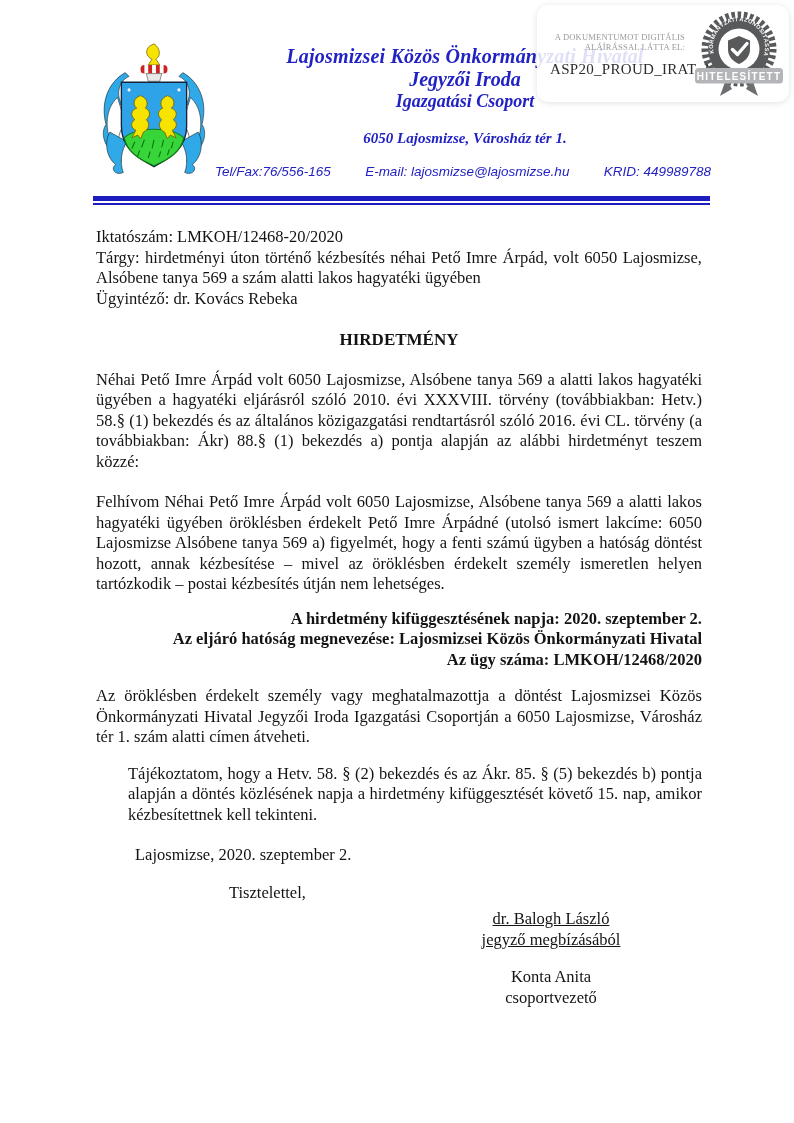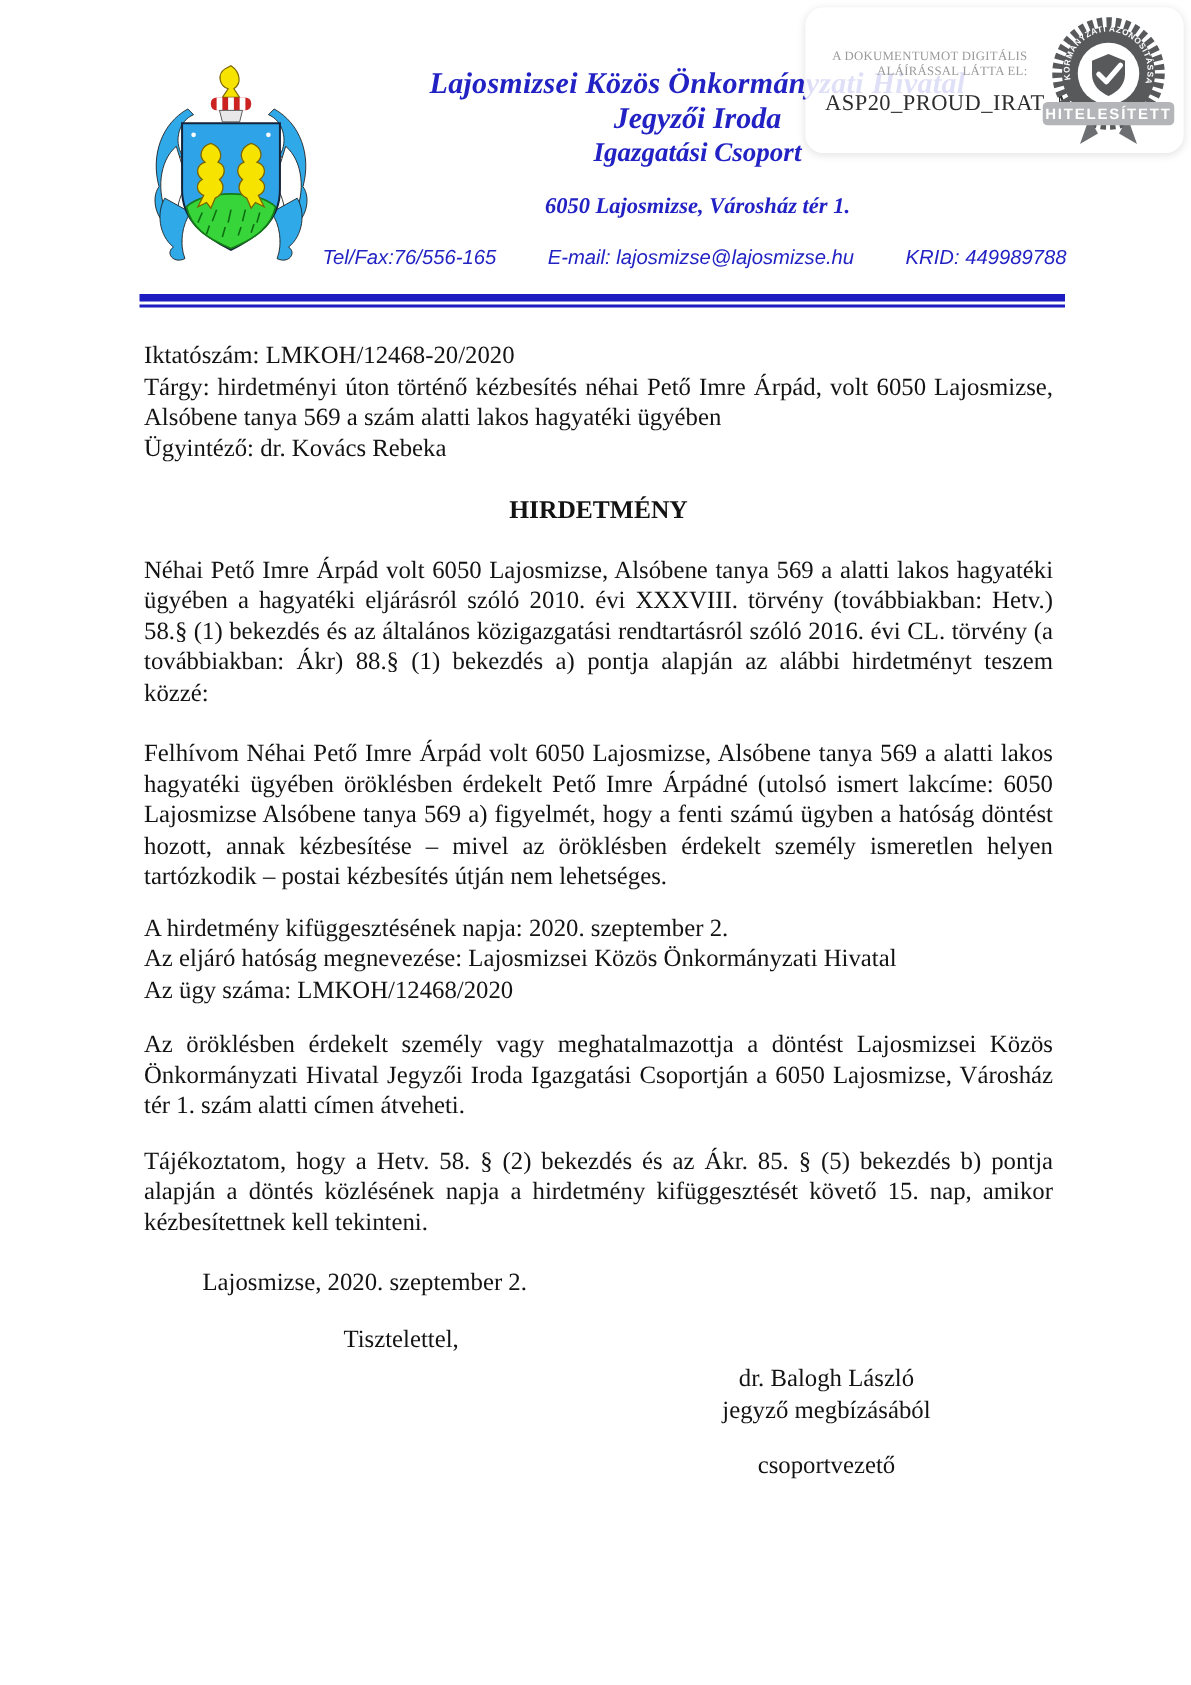--- a/index.html
+++ b/index.html
@@ -47,27 +47,27 @@
   .badge-seal { position:absolute; top:6px; right:6px; width:88px; height:92px; }
   
   .body {
     position:absolute; left:96px; top:227px; width:606px;
     font-size:16.5px; line-height:20.5px; text-align:justify;
   }
   .body b { font-weight:normal; }
   .doc-title { text-align:center; font-weight:bold; font-size:17px; margin-top:21px; }
   .para1 { margin-top:19px; }
   .para2 { margin-top:20px; }
-  .info  { margin-top:14px; text-align:left; }
+  .info  { margin-top:14px; text-align:right;font-weight:bold; }
   .para3 { margin-top:16px; }
-  .para4 { margin-top:16px; }
+  .para4 { margin-top:16px;margin-left:32px; }
   .dateline { margin-top:20px; text-align:left;margin-left:39px; }
   .closing  { margin-top:17px; margin-left:133px; text-align:left; }
   .sig-block { margin-left:300px; width:310px; text-align:center; }
-  .sig1 { margin-top:6px; }
+  .sig1 { margin-top:6px;text-decoration:underline; }
   .sig2 { margin-top:17px; }
 </style>
 </head>
 <body>
 
 <div class="page">
 
   <svg class="coa" viewBox="0 0 120 148" aria-hidden="true">
     <g stroke="#1b1b1b" stroke-width="0.6">
       <path d="M30 34 C12 44 4 66 10 88 C4 96 8 112 18 116 C12 98 16 78 26 66 C20 56 24 42 34 38 Z" fill="#2fa9e8"></path>
@@ -173,17 +173,18 @@
     <div class="dateline">Lajosmizse, 2020. szeptember 2.</div>
 
     <div class="closing">Tisztelettel,</div>
 
     <div class="sig-block sig1">
       <div>dr. Balogh László</div>
       <div>jegyző megbízásából</div>
     </div>
 
     <div class="sig-block sig2">
+      <div>Konta Anita</div>
       <div>csoportvezető</div>
     </div>
   </div>
 
 </div>
 
 </body></html>

